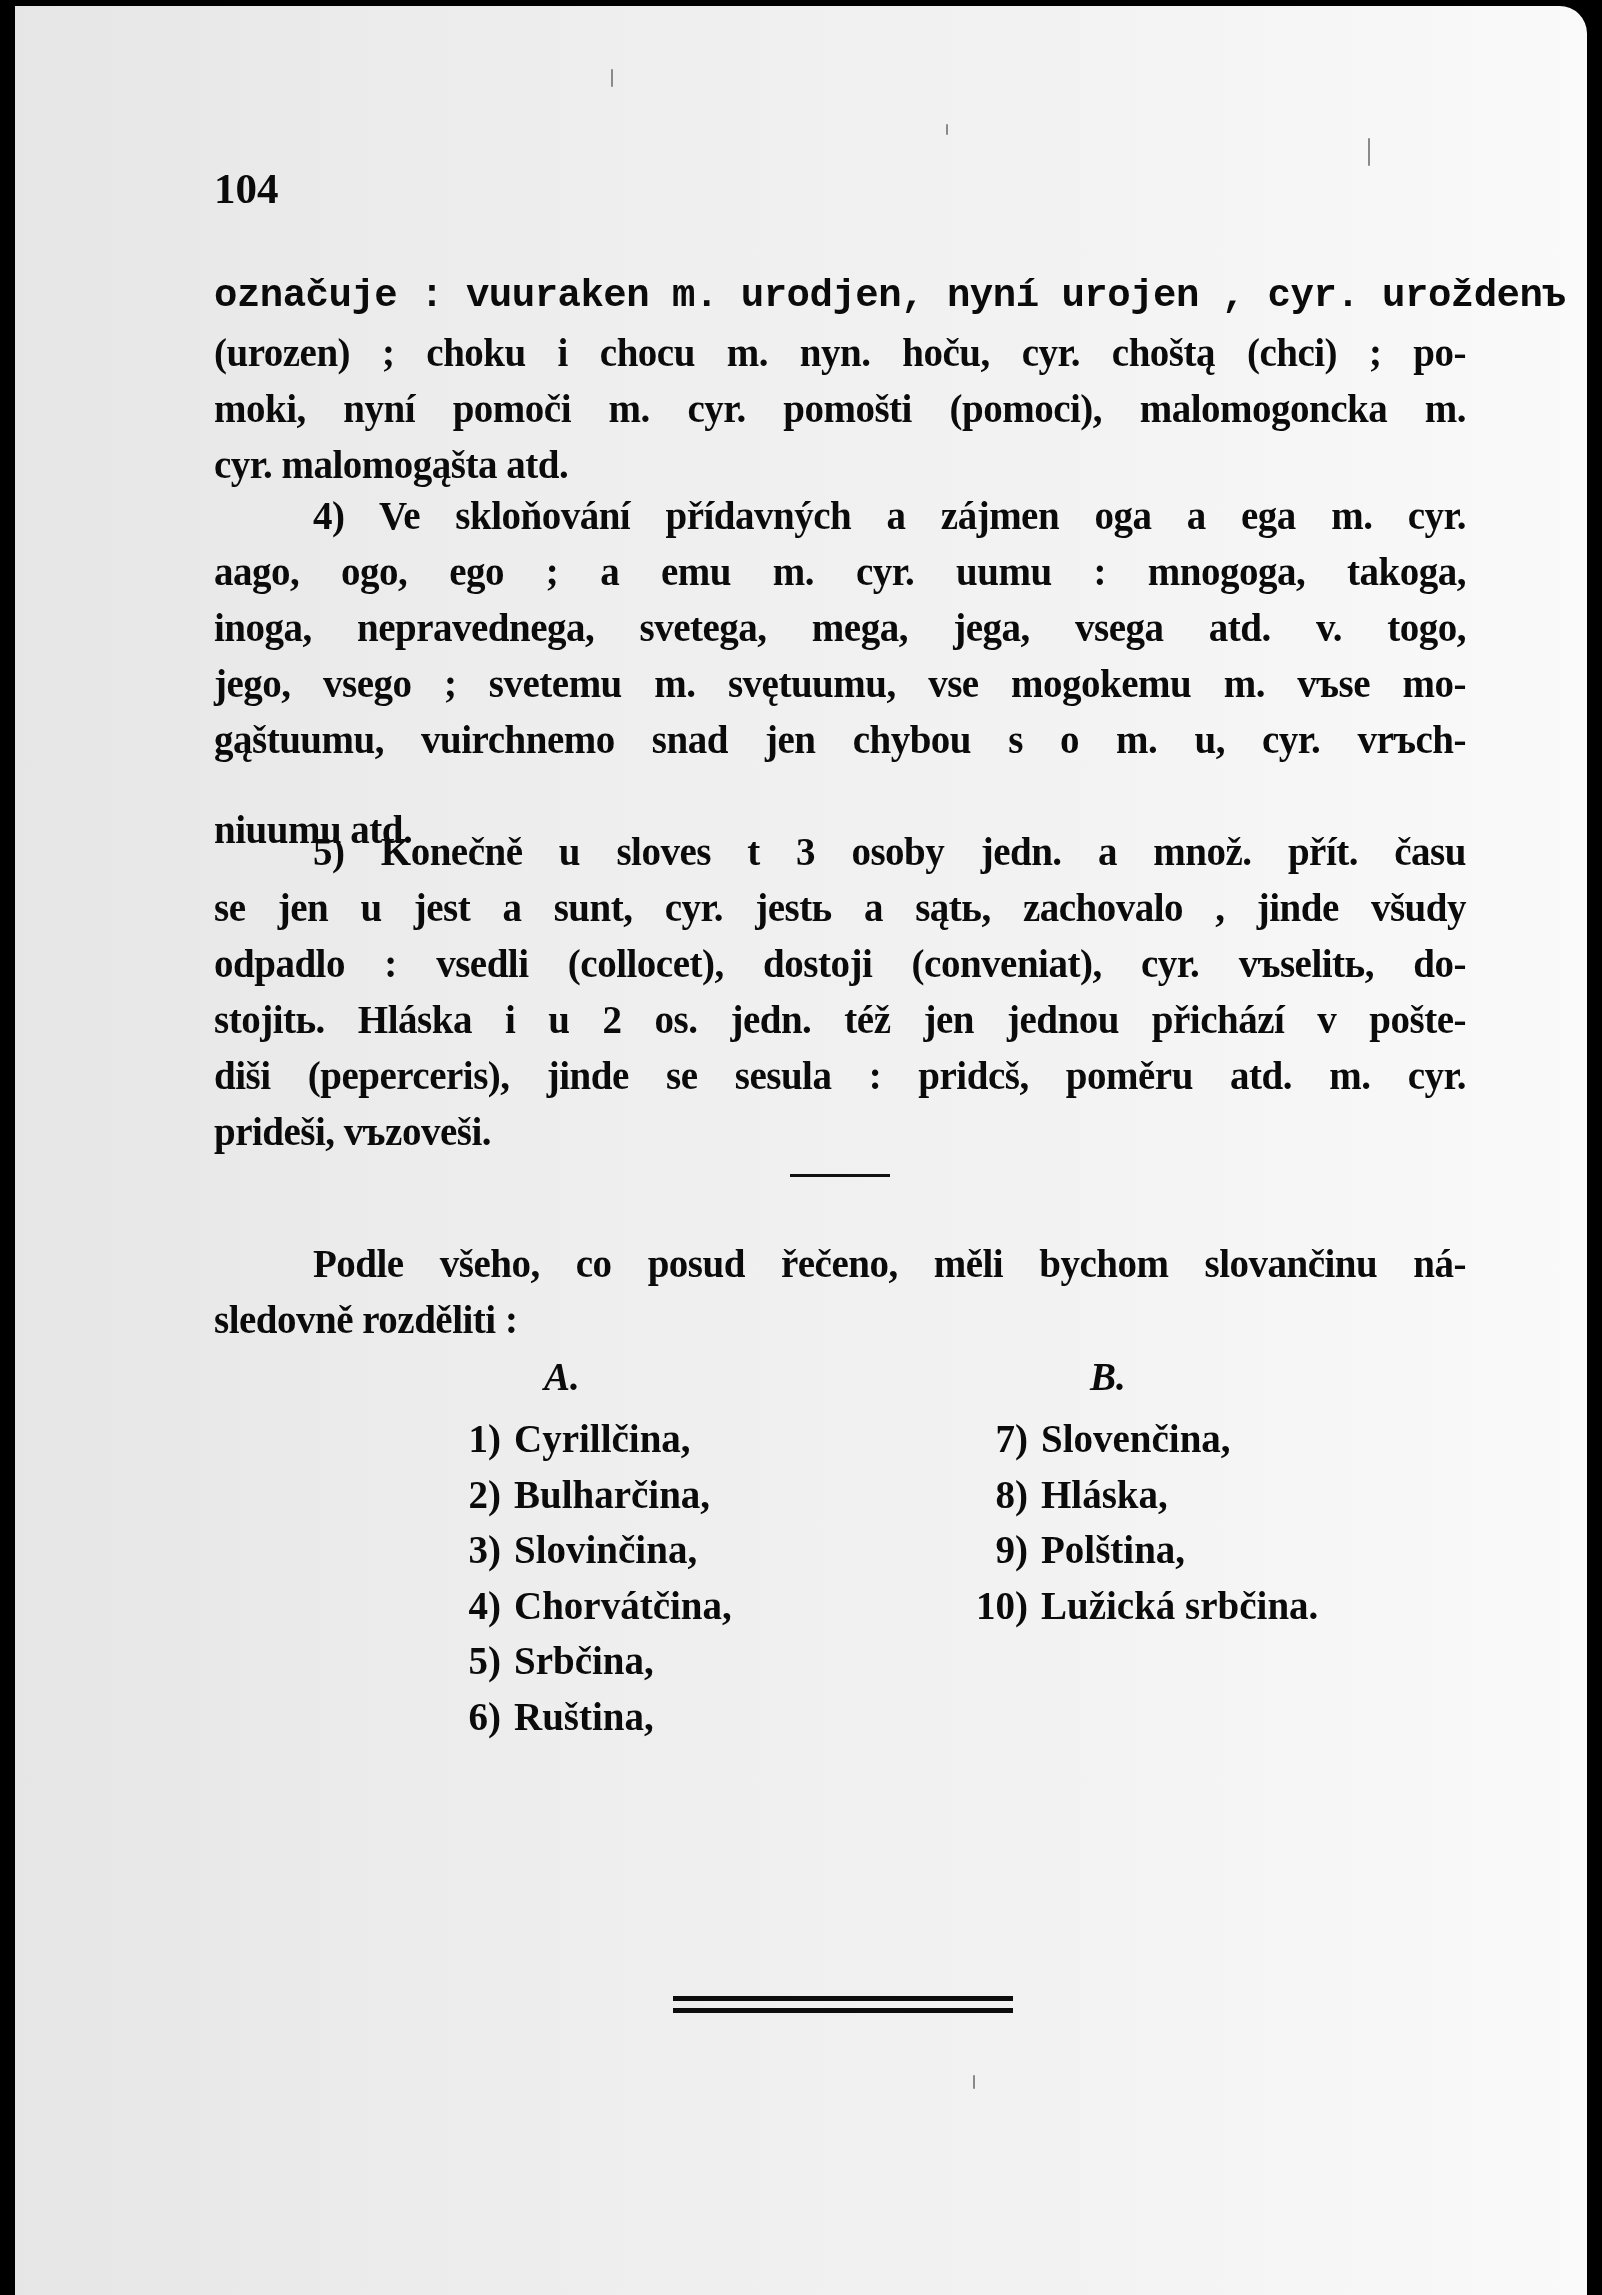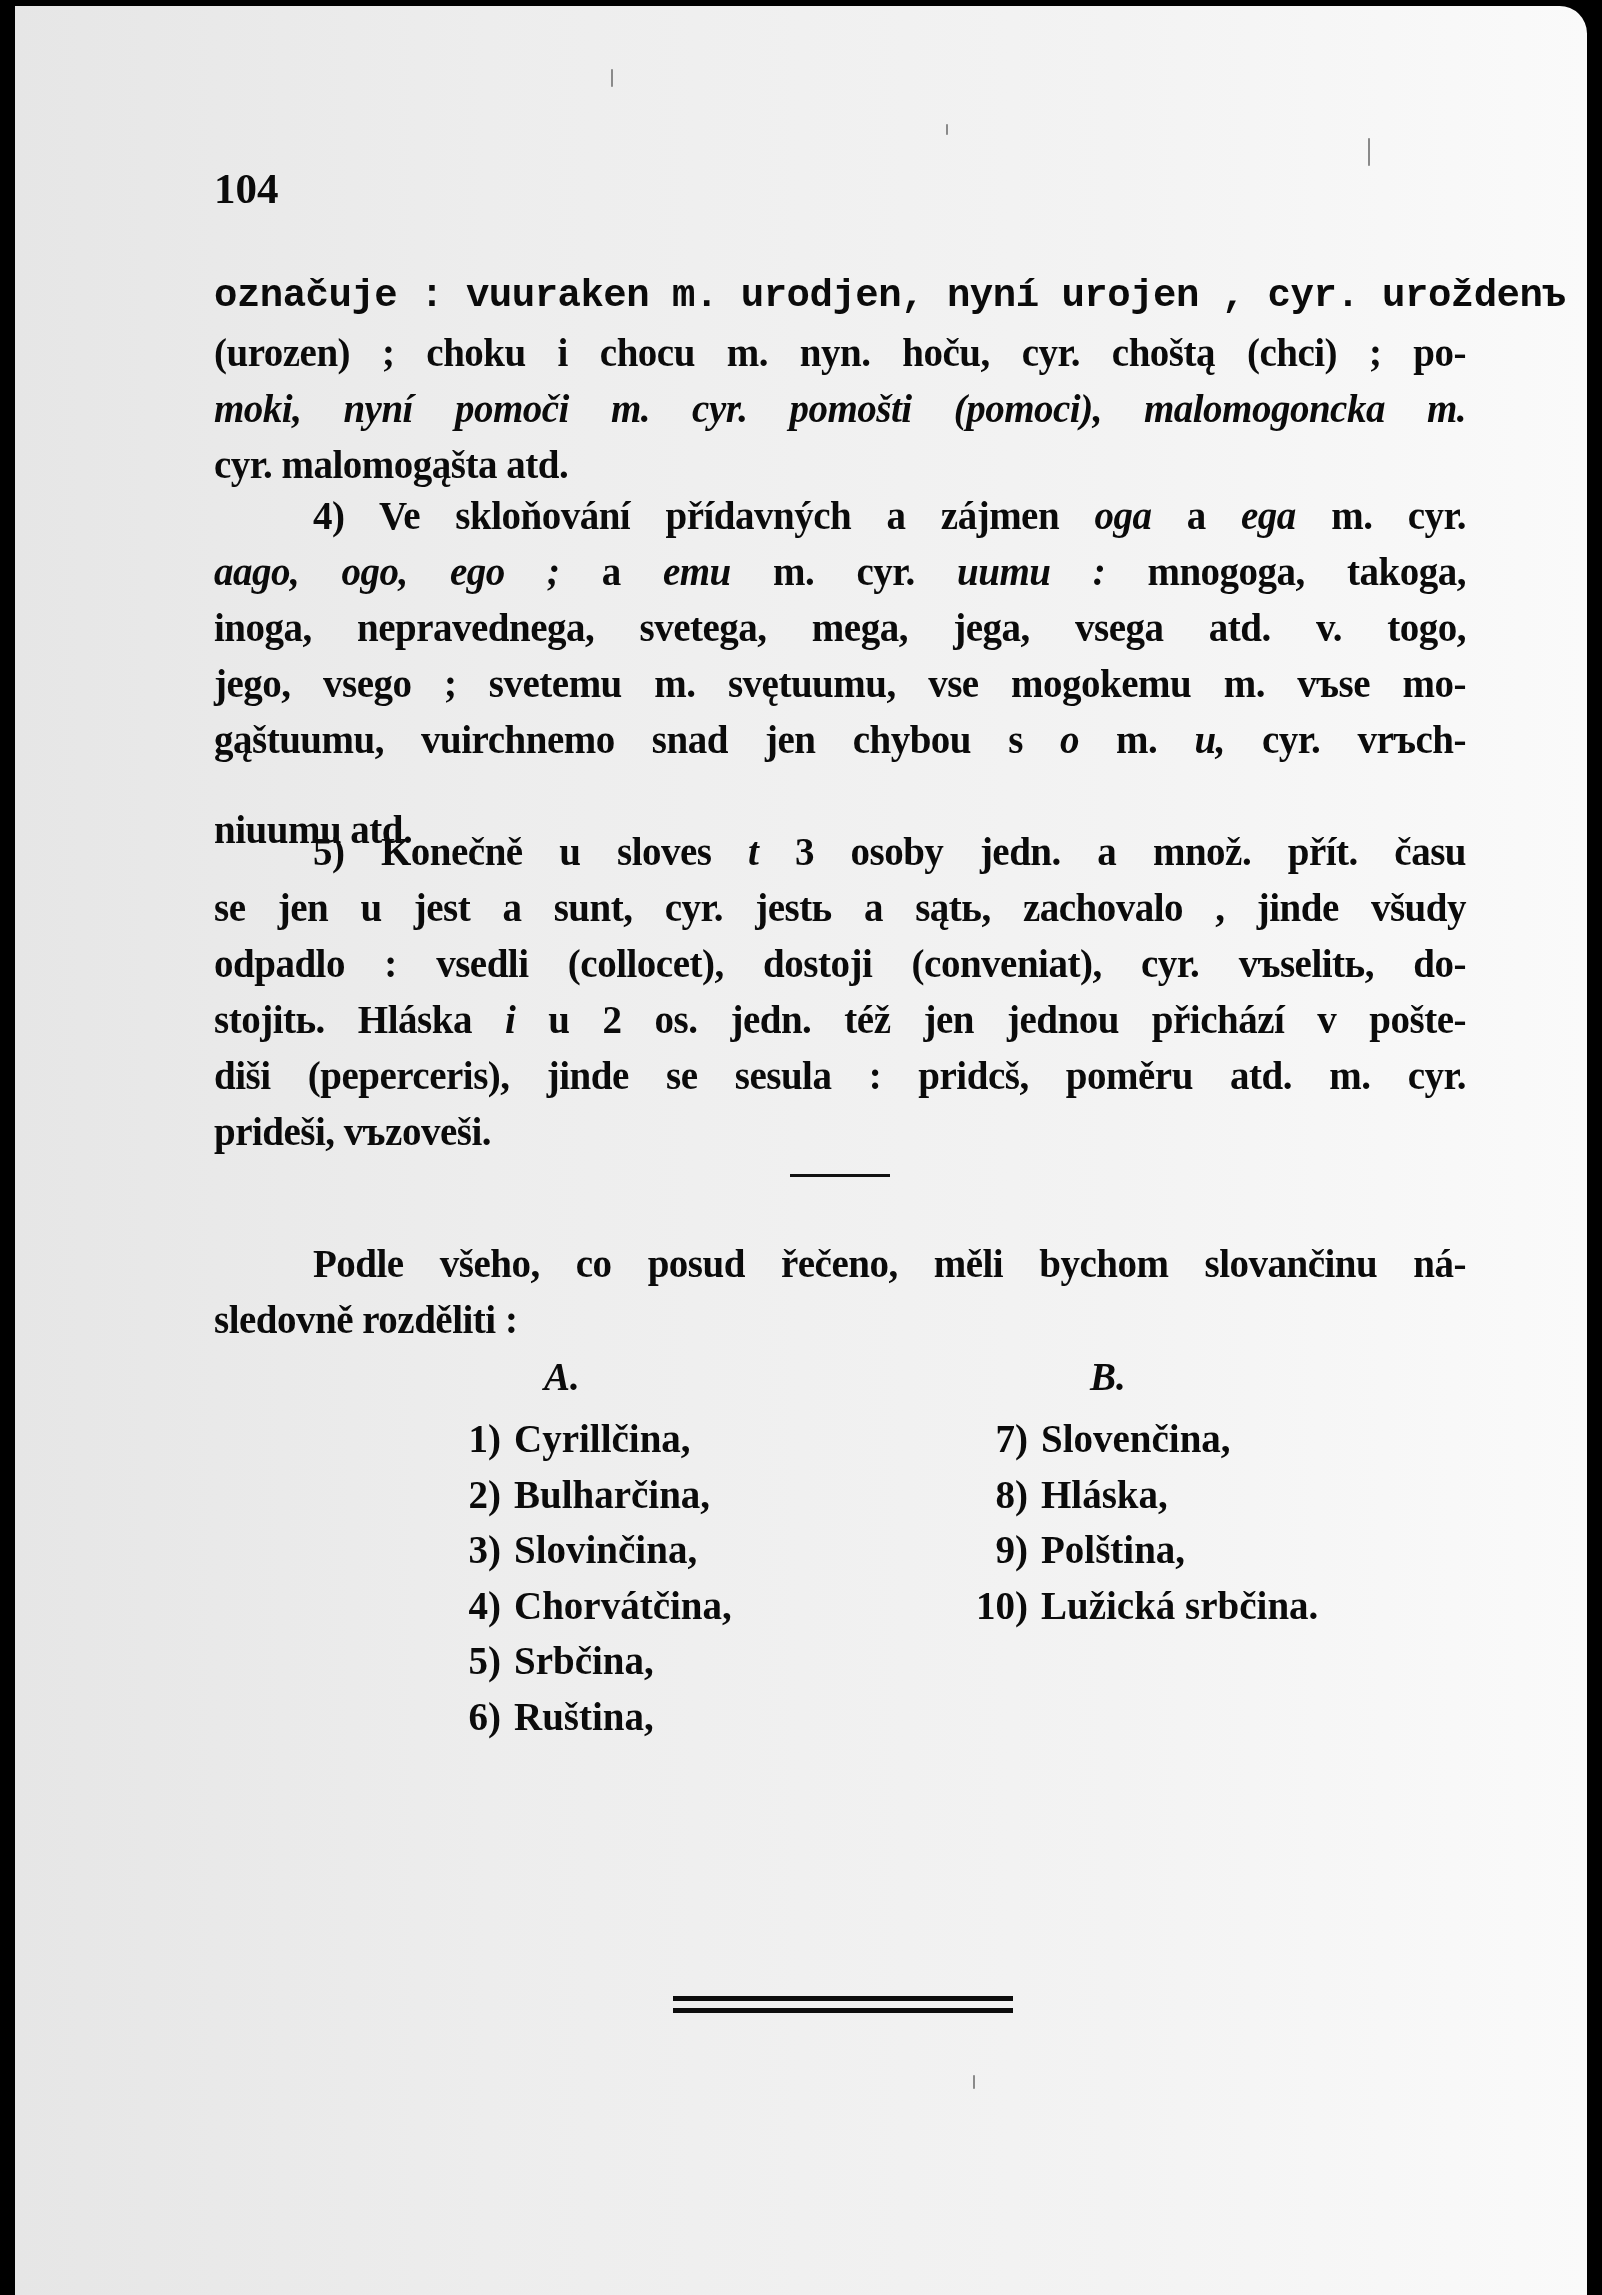--- a/index.html
+++ b/index.html
@@ -25,21 +25,21 @@
     letter-spacing: -0.9px;
   }
   .body-line {
     position: absolute; left: 214px; width: 1252px; height: 51px;
     font-size: 39px; font-weight: bold; line-height: 51px;
     white-space: nowrap; letter-spacing: -0.5px;
     text-align: justify; text-align-last: justify;
   }
   .body-line.last { text-align: left; text-align-last: left; }
   .body-line.indent { left: 313px; width: 1153px; }
-  .body-line .it { font-style: italic; }
+  .body-line .it { }
   .short-rule {
     position: absolute; left: 790px; top: 1174px; width: 100px; height: 2.8px; background: #111;
   }
   .col-head {
     position: absolute; font-size: 39px; font-weight: bold; font-style: italic; line-height: 51px;
   }
   .list-item {
     position: absolute; font-size: 39px; font-weight: bold; line-height: 51px; white-space: nowrap;
   }
   .list-item .num { position: absolute; right: 100%; margin-right: 13px; }
@@ -54,21 +54,21 @@
 
 <div class="page"></div>
 
 <div class="running-head">
   <span class="page-number">104</span>
 </div>
 
 <div id="body-text">
     <div class="body-line" style="top: 271px; font-family: Liberation Mono, monospace;"><span>označuje :  vuuraken  m.  urodjen,  nyní  urojen ,  cyr.  uroždenъ</span></div>
     <div class="body-line" style="top: 327px;"><span>(urozen) ;  choku  i  chocu  m.  nyn.  hoču,  cyr.  choštą  (chci) ;  po-</span></div>
-    <div class="body-line" style="top: 383px; font-style: italic;"><span>moki,  nyní  pomoči  m.  cyr.  pomošti  (pomoci),  malomogoncka  m.</span></div>
+    <div class="body-line" style="top: 383px;"><span>moki,  nyní  pomoči  m.  cyr.  pomošti  (pomoci),  malomogoncka  m.</span></div>
     <div class="body-line last" style="top: 439px;"><span>cyr.  malomogąšta  atd.</span></div>
     <div class="body-line indent" style="top: 490px;"><span>4)  Ve  skloňování  přídavných  a  zájmen  </span><span class="it">oga</span><span>  a  </span><span class="it">ega</span><span>  m.  cyr.</span></div>
     <div class="body-line" style="top: 546px;"><span class="it">aago,  ogo,  ego ;</span><span>  a  </span><span class="it">emu</span><span>  m.  cyr.  </span><span class="it">uumu :</span><span>  mnogoga,  takoga,</span></div>
     <div class="body-line" style="top: 602px;"><span>inoga,  nepravednega,  svetega,  mega,  jega,  vsega  atd.  v.  togo,</span></div>
     <div class="body-line" style="top: 658px;"><span>jego,  vsego ;  svetemu  m.  svętuumu,  vse  mogokemu  m.  vъse  mo-</span></div>
     <div class="body-line" style="top: 714px;"><span>gąštuumu,  vuirchnemo  snad  jen  chybou  s  </span><span class="it">o</span><span>  m.  </span><span class="it">u,</span><span>  cyr.  vrъch-</span></div>
     <div class="body-line last" style="top: 804px;"><span>niuumu  atd.</span></div>
     <div class="body-line indent" style="top: 826px;"><span>5)  Konečně  u  sloves  </span><span class="it">t</span><span>  3  osoby  jedn.  a  množ.  přít.  času</span></div>
     <div class="body-line" style="top: 882px;"><span>se  jen  u  jest  a  sunt,  cyr.  jestь  a  sątь,  zachovalo ,  jinde  všudy</span></div>
     <div class="body-line" style="top: 938px;"><span>odpadlo :  vsedli  (collocet),  dostoji  (conveniat),  cyr.  vъselitь,  do-</span></div>

